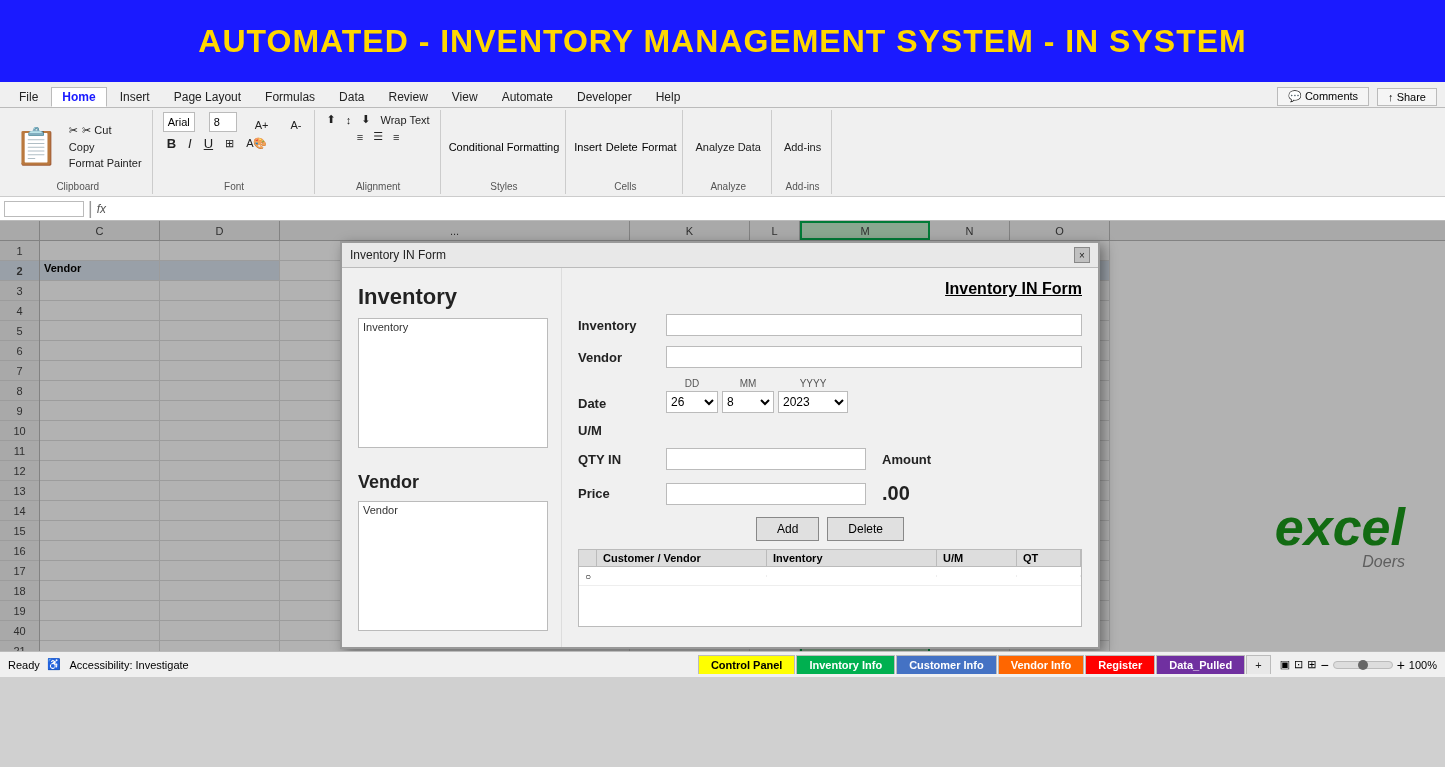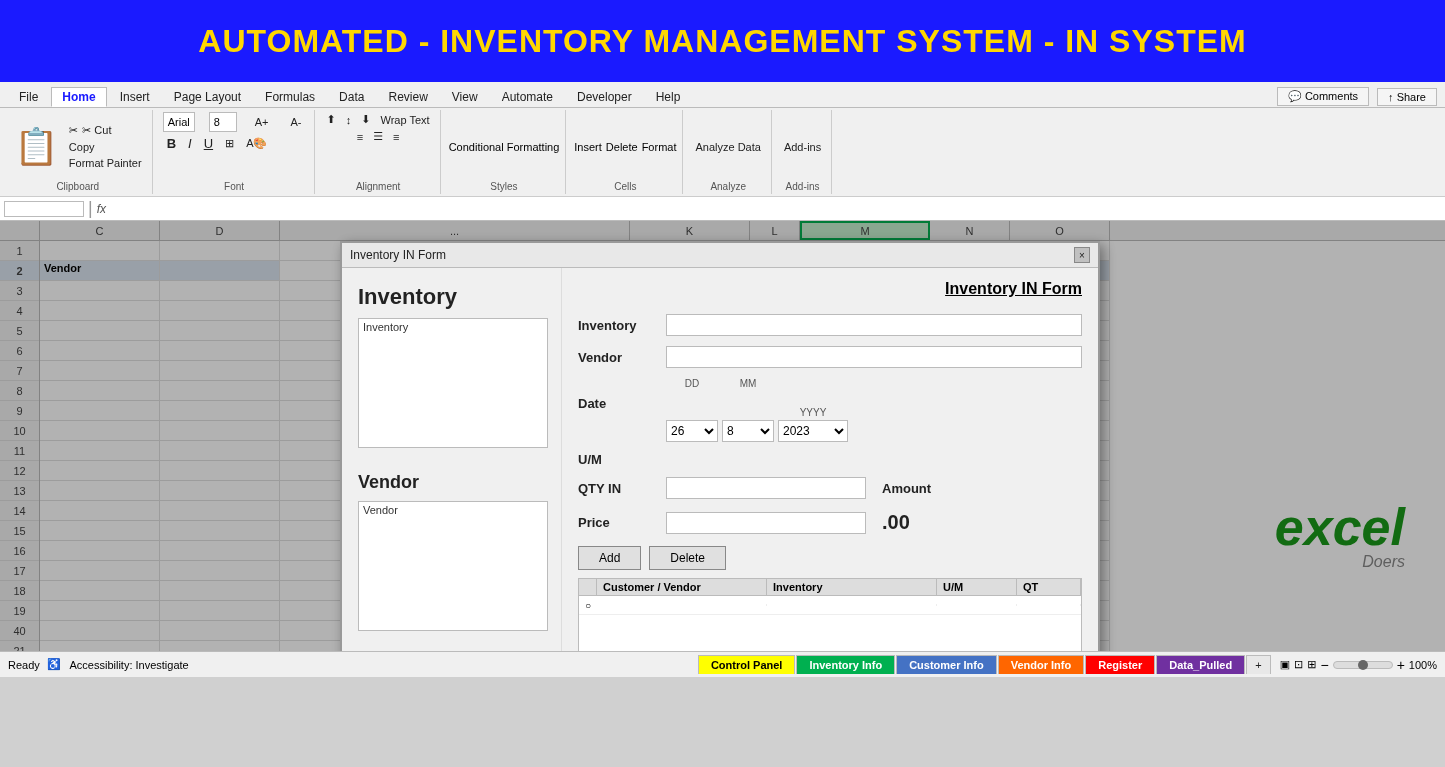--- a/index.html
+++ b/index.html
@@ -412,21 +412,21 @@
     .comment-input {
       border: 1px solid #bbb;
       background: white;
       height: 22px;
       padding: 1px 4px;
       font-size: 12px;
       width: 390px;
     }
     .btn-row {
       display: flex;
-      justify-content: flex-start;
+      justify-content: center;
       gap: 8px;
       margin-bottom: 8px;
     }
     .modal-btn {
       padding: 4px 20px;
       border: 1px solid #888;
       background: #e0e0e0;
       cursor: pointer;
       font-size: 12px;
     }
@@ -539,21 +539,21 @@
           <div class="ribbon-btn-small">
               <span>Format Painter</span>
             </div>
         </div>
       </div>
       <div class="ribbon-group-label">Clipboard</div>
     </div>
 
     <div class="ribbon-group" style="min-width:160px;">
       <div class="ribbon-group-inner" style="flex-direction:column;align-items:flex-start;gap:3px;">
-        <div style="display:flex;gap:14px;align-items:center;">
+        <div style="display:flex;gap:14px;align-items:flex-end;">
           <div class="font-box">
               <span>Arial</span>
             </div>
           <div class="font-size-box">
               <span>8</span>
             </div>
           <div class="ribbon-btn-small">A+</div>
           <div class="ribbon-btn-small">A-</div>
         </div>
         <div style="display:flex;gap:4px;align-items:center;">
@@ -918,21 +918,21 @@
             <span class="form-label">Vendor</span>
             <input class="form-input" type="text" style="width: 300px;">
           </div>
 
           <div class="form-row" style="align-items:flex-start;">
             <span class="form-label" style="margin-top:18px;">Date</span>
             <div>
               <div class="date-label-row">
                 <span class="date-part-label">DD</span>
                 <span class="date-part-label">MM</span>
-                <span class="date-part-label" style="width:70px;margin-top:29px;">YYYY</span>
+                <span class="date-part-label" style="width:70px;">YYYY</span>
               </div>
               <div style="display:flex;gap:4px;">
                 <select class="date-select">
                   <option>26</option>
                 </select>
                 <select class="date-select">
                   <option>8</option>
                 </select>
                 <select class="date-select" style="width:70px;">
                   <option>2023</option>

